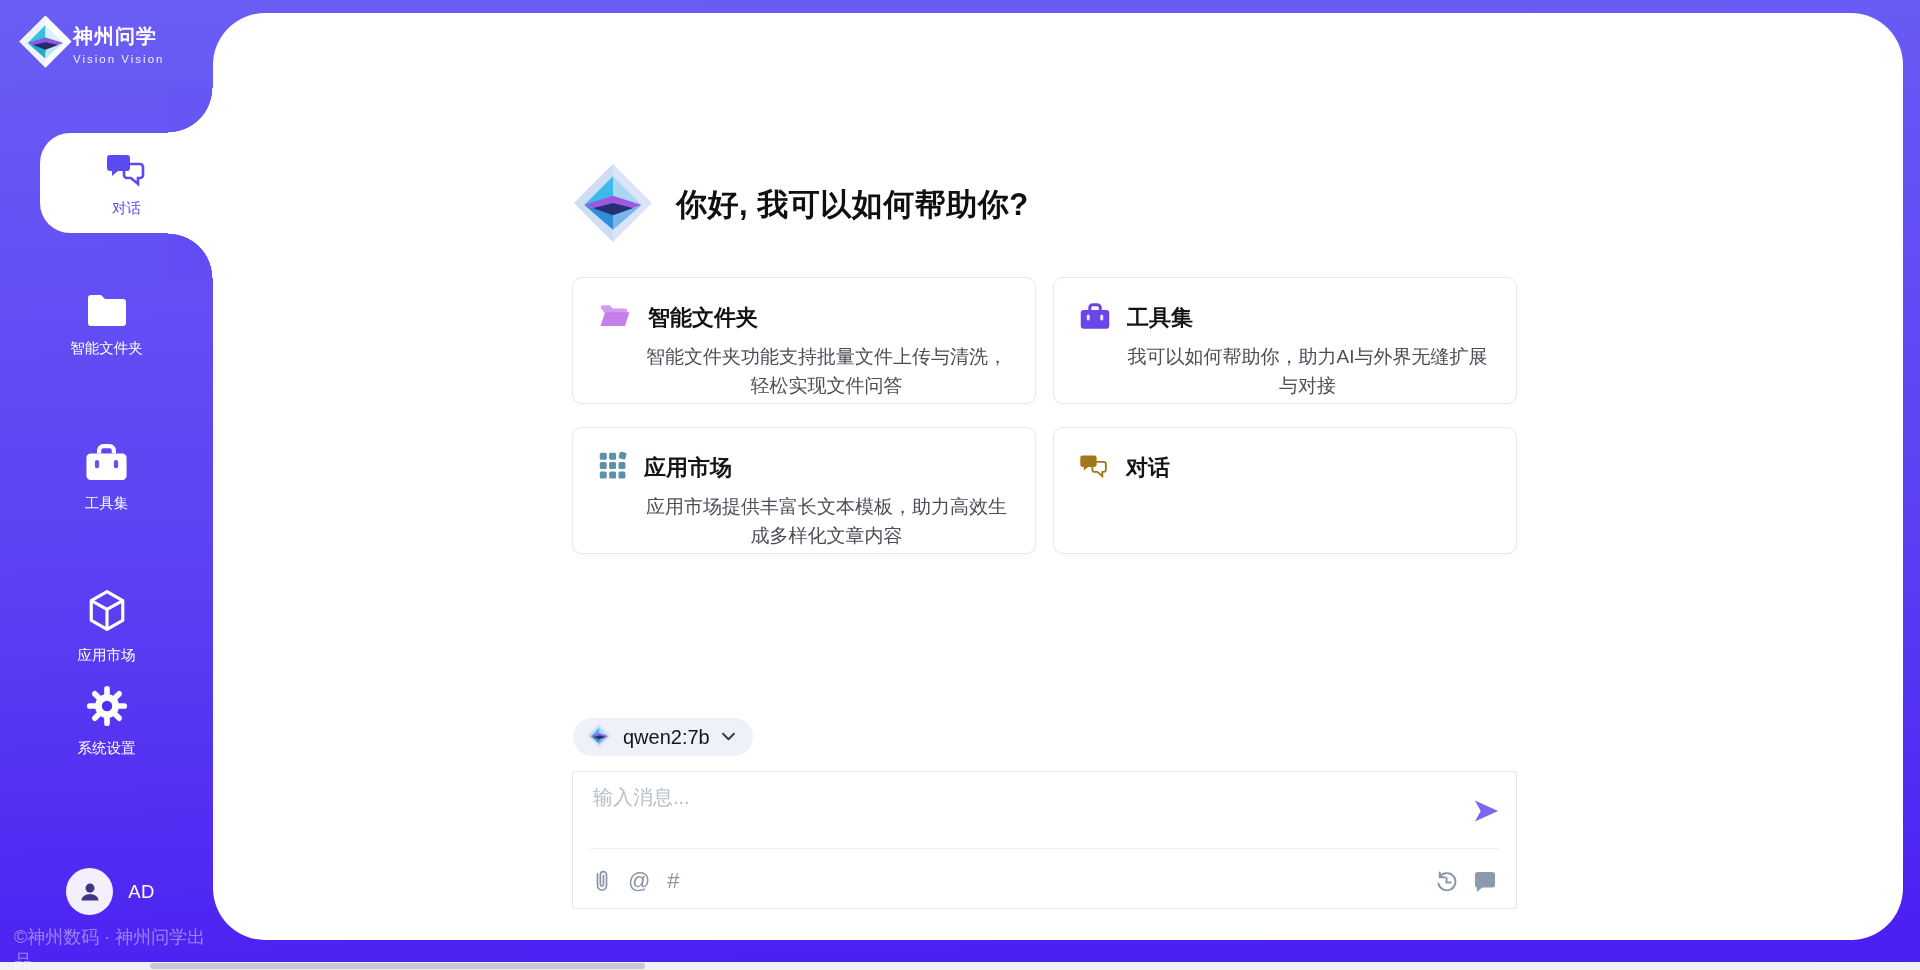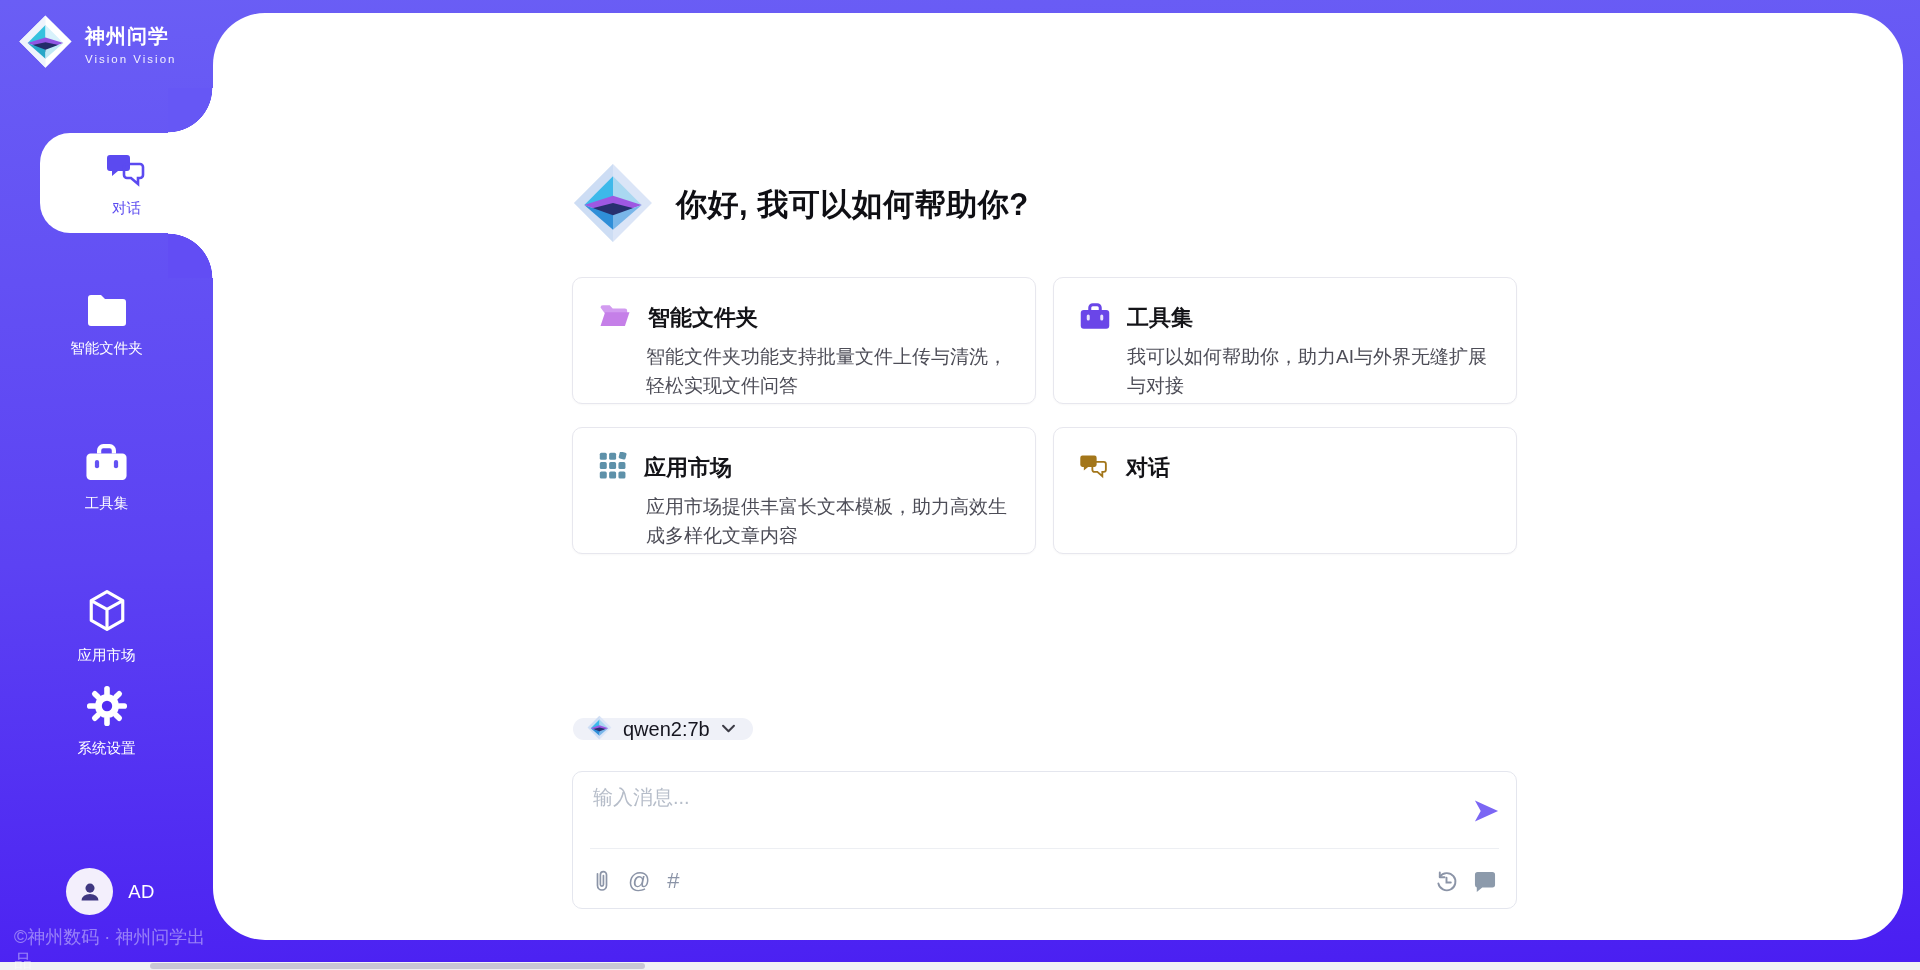--- a/index.html
+++ b/index.html
@@ -3,21 +3,21 @@
 <meta charset="utf-8">
 <style>
   * { margin:0; padding:0; box-sizing:border-box; }
   html,body { width:1920px; height:970px; overflow:hidden;
     font-family:"Liberation Sans","DejaVu Sans",sans-serif; }
   .app { position:relative; width:1920px; height:962px;
     background:linear-gradient(178deg,#6a5ef5 0%,#5c42f3 55%,#4a1ef2 100%); }
 
   
   .sidebar { position:absolute; left:0; top:0; width:213px; height:962px; z-index:2; }
-  .brand { position:absolute; left:18px; top:14px; display:flex; align-items:center; gap:12px; }
+  .brand { position:absolute; left:18px; top:14px; display:flex; align-items:center; gap:0; }
   .brand-text .brand-name { color:#fff; font-size:20px; font-weight:bold; letter-spacing:1px; }
   .brand-text .brand-sub { color:rgba(255,255,255,.9); font-size:11.5px; letter-spacing:2px; margin-top:3px; }
 
   .nav-item { position:absolute; left:0; width:213px; text-align:center; color:#fff; cursor:pointer; }
   .nav-item .nav-icon { display:inline-block; }
   .nav-item .nav-label { display:block; font-size:14.5px; margin-top:9px; }
 
   .nav-active { position:absolute; left:40px; right:0; width:173px; top:133px; height:100px;
     background:#fff; border-radius:30px 0 0 30px; text-align:center; cursor:pointer; z-index:3; }
   .nav-active .nav-label { color:#5b4af0; margin-top:7px; font-size:14.5px; display:block; }
@@ -41,27 +41,27 @@
 
   .greeting-row { top:150px; height:84px; display:flex; align-items:center; gap:22px; }
   .greeting-text { font-size:31px; font-weight:bold; color:#0f0f14; letter-spacing:.5px; }
 
   .cards { top:264px; display:grid; grid-template-columns:464px 464px; grid-auto-rows:127px;
     column-gap:17px; row-gap:23px; }
   .card { background:#fff; border:1px solid #e7e7ee; border-radius:10px; padding:24px 28px 0 26px;
     cursor:pointer; box-shadow:0 1px 2px rgba(20,20,40,.03); }
   .card-head { display:flex; align-items:center; gap:17px; }
   .card-title { font-size:22px; font-weight:bold; color:#141418; }
-  .card-desc { margin-top:9px; margin-left:47px; font-size:19px; color:#4d4d57; line-height:1.5; }
+  .card-desc { margin-top:9px; margin-left:47px; font-size:19px; color:#4d4d57; line-height:1.5;text-align:center; }
 
   .model-pill { top:705px; left:360px; width:auto; display:inline-flex; align-items:center; gap:11px;
-    height:22px; padding:0 17px 0 14px; background:#eff1f8; border-radius:19px; cursor:pointer; }
+    height:38px; padding:0 17px 0 14px; background:#eff1f8; border-radius:19px; cursor:pointer; }
   .model-name { font-size:20px; color:#15151f; }
 
-  .composer { top:758px; height:138px; border:1.5px solid #e4e6ee; border-radius:10px; background:#fff; }
+  .composer { top:758px; height:138px; border:1.5px solid #e4e6ee; border-radius:2px; background:#fff; }
   .composer textarea { position:absolute; left:20px; top:12px; width:860px; height:58px; border:none;
     resize:none; outline:none; font-size:20px; color:#333; background:transparent;
     font-family:"Liberation Sans","DejaVu Sans",sans-serif; }
   .composer textarea::placeholder { color:#b6bdc9; }
   .send-btn { position:absolute; right:15px; top:24px; width:30px; height:30px; cursor:pointer;
     display:flex; align-items:center; justify-content:center; }
   .composer-divider { position:absolute; left:17px; right:17px; top:76px; border-top:1px solid #edeff3; }
   .composer-toolbar { position:absolute; left:20px; right:20px; top:92px; height:34px;
     display:flex; align-items:center; }
   .tool-group-left { display:flex; align-items:center; gap:17px; }

